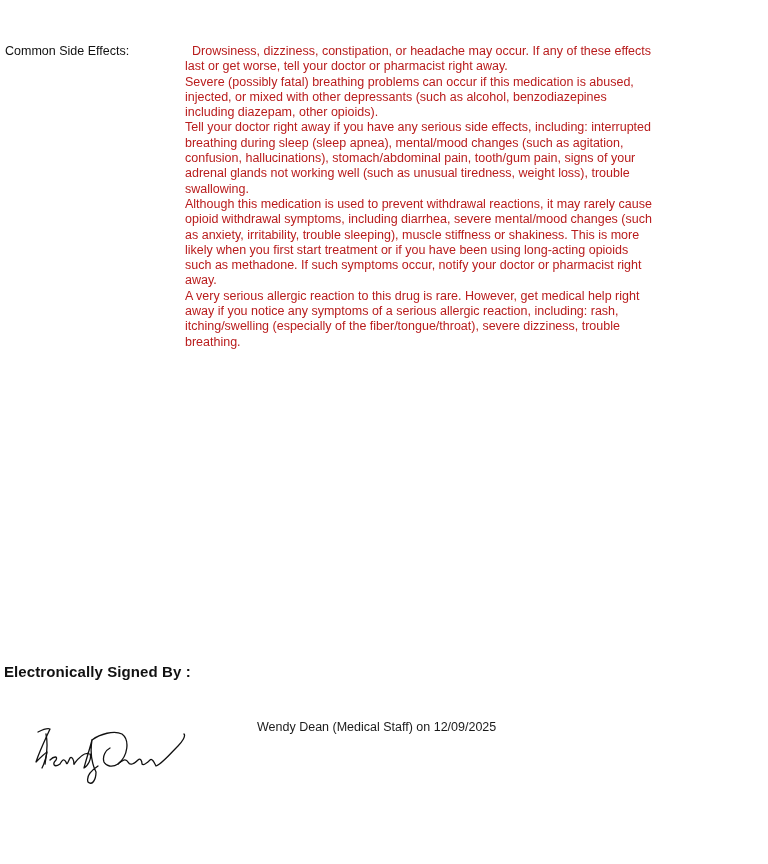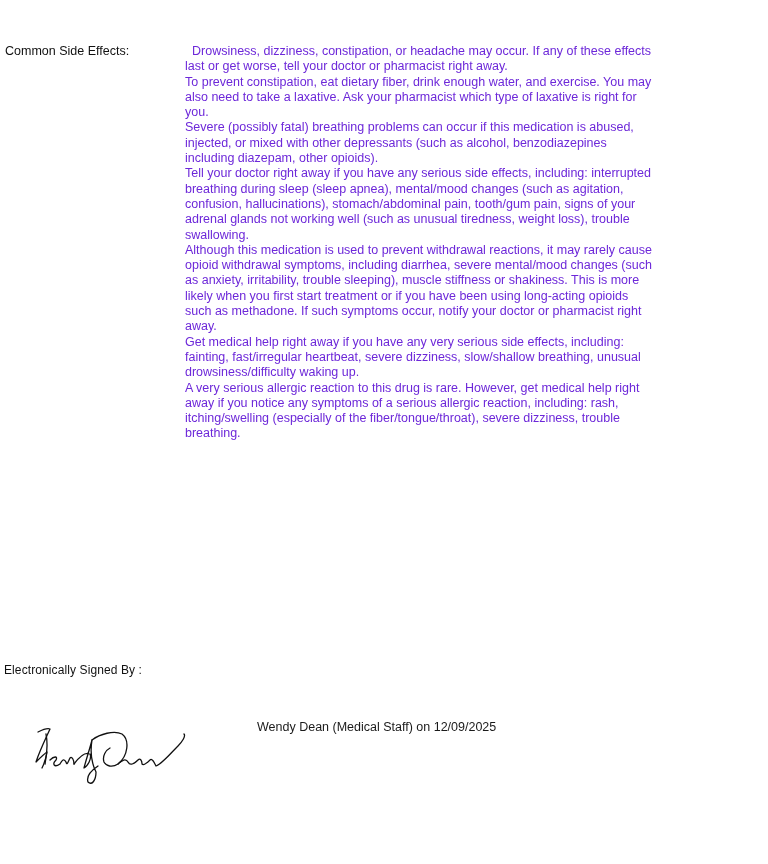--- a/index.html
+++ b/index.html
@@ -23,35 +23,35 @@
       font-weight: normal;
       color: #111;
     }
     .section-body {
       position: absolute;
       left: 185px;
       top: 44px;
       width: 472px;
       font-size: 12.5px;
       line-height: 15.3px;
-      color: #6d28d9;
+      color: #b91c1c;
     }
     .section-body .para {
       display: block;
       margin: 0;
     }
     .section-body .para.first {
       text-indent: 7px;
     }
     .signed-label {
       position: absolute;
       left: 4px;
       top: 663px;
-      font-size: 12px;
-      font-weight: normal;
+      font-size: 15px;
+      font-weight: bold;
       color: #111;
       letter-spacing: 0.1px;
     }
     .signed-value {
       position: absolute;
       left: 257px;
       top: 720px;
       font-size: 12.5px;
       color: #1a1a1a;
     }
@@ -63,25 +63,23 @@
       height: 72px;
     }
   </style>
 </head>
 <body>
 
 <div>
   <div class="section-label">Common Side Effects:</div>
   <div class="section-body">
     <span class="para first">Drowsiness, dizziness, constipation, or headache may occur. If any of these effects last or get worse, tell your doctor or pharmacist right away.</span>
-    <span class="para">To prevent constipation, eat dietary fiber, drink enough water, and exercise. You may also need to take a laxative. Ask your pharmacist which type of laxative is right for you.</span>
     <span class="para">Severe (possibly fatal) breathing problems can occur if this medication is abused, injected, or mixed with other depressants (such as alcohol, benzodiazepines including diazepam, other opioids).</span>
     <span class="para">Tell your doctor right away if you have any serious side effects, including: interrupted breathing during sleep (sleep apnea), mental/mood changes (such as agitation, confusion, hallucinations), stomach/abdominal pain, tooth/gum pain, signs of your adrenal glands not working well (such as unusual tiredness, weight loss), trouble swallowing.</span>
     <span class="para">Although this medication is used to prevent withdrawal reactions, it may rarely cause opioid withdrawal symptoms, including diarrhea, severe mental/mood changes (such as anxiety, irritability, trouble sleeping), muscle stiffness or shakiness. This is more likely when you first start treatment or if you have been using long-acting opioids such as methadone. If such symptoms occur, notify your doctor or pharmacist right away.</span>
-    <span class="para">Get medical help right away if you have any very serious side effects, including: fainting, fast/irregular heartbeat, severe dizziness, slow/shallow breathing, unusual drowsiness/difficulty waking up.</span>
     <span class="para">A very serious allergic reaction to this drug is rare. However, get medical help right away if you notice any symptoms of a serious allergic reaction, including: rash, itching/swelling (especially of the fiber/tongue/throat), severe dizziness, trouble breathing.</span>
   </div>
 </div>
 
 <div>
   <div class="signed-label">Electronically Signed By :</div>
   <div class="signed-value">Wendy Dean (Medical Staff) on 12/09/2025</div>
   <svg class="signature" viewBox="0 0 180 72" xmlns="http://www.w3.org/2000/svg">
     <g fill="none" stroke="#111" stroke-width="1.3" stroke-linecap="round" stroke-linejoin="round">
 

